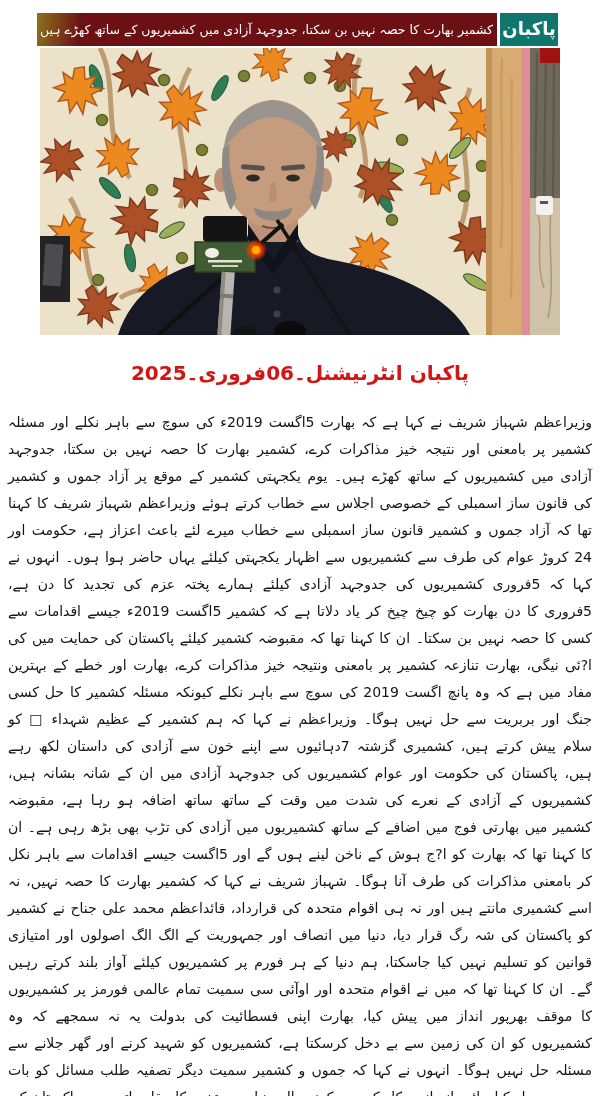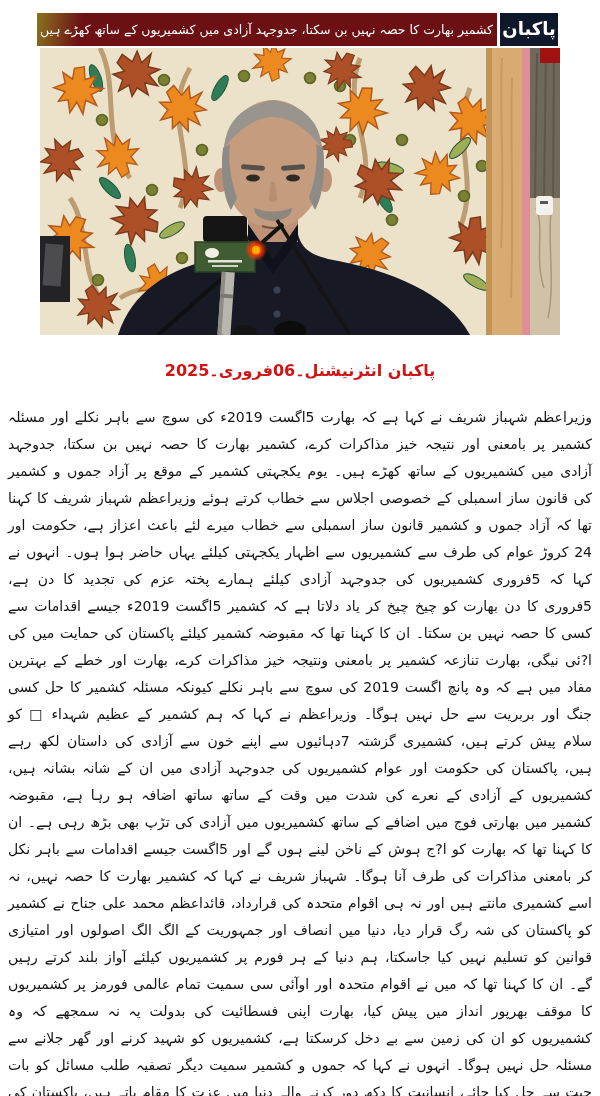--- a/index.html
+++ b/index.html
@@ -16,21 +16,21 @@
   
   .header-row {
     display: flex;
     flex-direction: row;          
     gap: 3px;
     margin: 13px 42px 0 37px;
     height: 33px;
   }
   .logo-box {
     flex: 0 0 58px;
-    background: #0f172a;
+    background: #0f766e;
     color: #ffffff;
     font-size: 18px;
     font-weight: bold;
     text-align: center;
     line-height: 32px;
     letter-spacing: 0;
     white-space: nowrap;
     overflow: hidden;
   }
   .headline-bar {
@@ -52,21 +52,21 @@
     overflow: hidden;
     background: #ebe2c9;
   }
   .photo-wrap svg { display: block; width: 520px; height: 287px; }
 
   
   .dateline {
     margin-top: 26px;
     text-align: center;
     color: #d21414;
-    font-size: 16px;
+    font-size: 20px;
     font-weight: bold;
     direction: rtl;
   }
 
   
   .article {
     margin: 24px 8px 0 8px;
     direction: rtl;
     text-align: justify;
     text-align-last: center;

